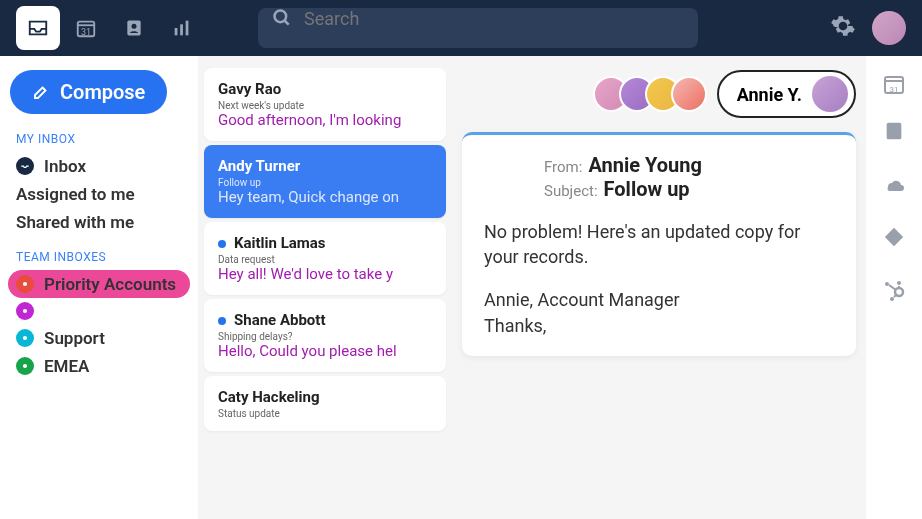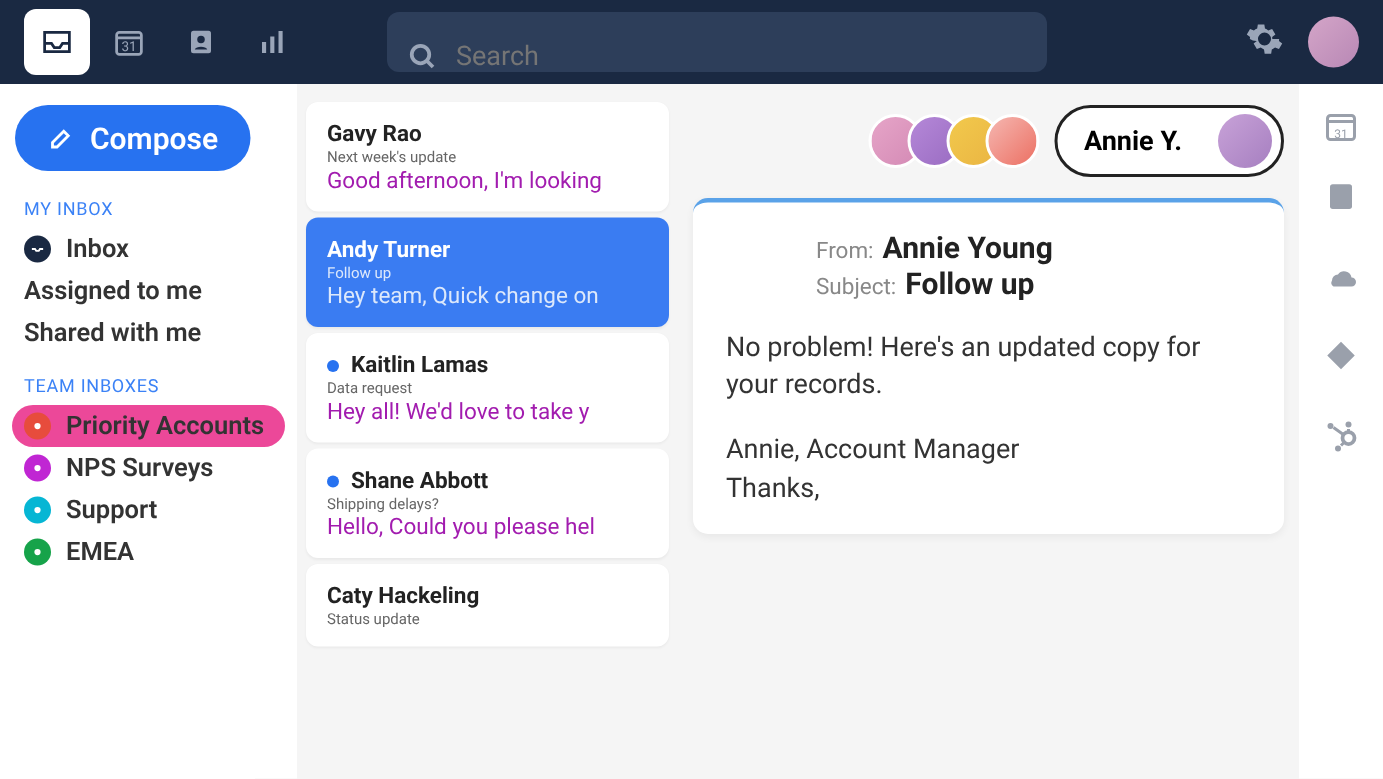--- a/index.html
+++ b/index.html
@@ -1,20 +1,20 @@
 <!DOCTYPE html>
 <html><head>
 <meta charset="utf-8">
 <style>
 *{margin:0;padding:0;box-sizing:border-box;font-family:-apple-system,BlinkMacSystemFont,"Segoe UI",Roboto,sans-serif}
 body{width:922px;height:519px;overflow:hidden;background:#f5f5f5}
 .topbar{height:56px;background:#1a2942;display:flex;align-items:center;padding:0 16px;gap:4px}
 .tb-icon{width:44px;height:44px;display:flex;align-items:center;justify-content:center;border-radius:8px;cursor:pointer;color:#fff}
 .tb-icon.active{background:#fff;color:#1a2942}
-.searchbar{flex:0 0 440px;height:40px;background:#2d3e5a;border-radius:8px;display:flex;align-items:flex-end;padding:0 14px;margin-left:50px;gap:12px}
+.searchbar{flex:0 0 440px;height:40px;background:#2d3e5a;border-radius:8px;display:flex;align-items:flex-start;padding:0 14px;margin-left:50px;gap:12px}
 .searchbar input{flex:1;background:none;border:none;outline:none;color:#9aa5b8;font-size:18px}
 .tb-right{margin-left:auto;display:flex;align-items:center;gap:16px}
 .gear{color:#9aa5b8;cursor:pointer}
 .avatar{width:34px;height:34px;border-radius:50%}
 
 .main{display:flex;height:505px}
 .sidebar{width:198px;padding:14px 8px;background:#fff}
 .compose{display:flex;align-items:center;gap:10px;background:#2772f0;color:#fff;border:none;border-radius:22px;padding:10px 22px;font-size:20px;font-weight:600;cursor:pointer;margin-left:2px;margin-bottom:18px}
 .sec-label{font-size:12px;color:#3b82f6;letter-spacing:0.5px;padding:0 8px 6px}
 .nav-item{display:flex;align-items:center;gap:10px;padding:4px 8px;font-size:17px;color:#333;cursor:pointer;border-radius:14px}
@@ -33,21 +33,21 @@
 .card.selected .c-sub{color:#dce8fb}
 .c-prev{font-size:15px;color:#a21caf;white-space:nowrap;overflow:hidden;text-overflow:clip}
 .card.selected .c-prev{color:#dce8fb}
 .unread-dot{display:inline-block;width:8px;height:8px;border-radius:50%;background:#2772f0;margin-right:8px;vertical-align:middle}
 
 .content{flex:1;padding:14px 10px;position:relative}
 .people-row{display:flex;align-items:center;justify-content:flex-end;gap:10px;margin-bottom:14px}
 .avstack{display:flex}
 .avstack .av{width:36px;height:36px;border-radius:50%;border:2px solid #fff;margin-left:-10px}
 .avstack .av:first-child{margin-left:0}
-.pill{display:flex;align-items:center;gap:24px;background:#fff;border:2px solid #222;border-radius:24px;padding:4px 6px 4px 18px;font-weight:700;font-size:18px;cursor:pointer}
+.pill{display:flex;align-items:center;gap:10px;background:#fff;border:2px solid #222;border-radius:24px;padding:4px 6px 4px 18px;font-weight:700;font-size:18px;cursor:pointer}
 .pill .av{width:36px;height:36px;border-radius:50%}
 
 .msg{background:#fff;border-radius:10px;border-top:3px solid #5aa2e8;padding:18px 22px;box-shadow:0 2px 6px rgba(0,0,0,0.06)}
 .msg-head{display:flex;gap:16px;margin-bottom:18px}
 .msg-av{width:44px;height:44px;border-radius:50%}
 .msg-meta .row{display:flex;align-items:baseline;gap:6px}
 .meta-label{color:#888;font-size:15px}
 .meta-val{font-weight:700;font-size:20px;color:#222}
 .msg-body{font-size:18px;color:#333;line-height:1.4}
 .msg-body p{margin-bottom:18px}
@@ -144,21 +144,20 @@
             </svg>
           </span>
           <span>Priority Accounts</span>
         </div>
         <div class="nav-item bold">
           <span class="dot" style="background: rgb(192, 38, 211);">
             <svg width="10" height="10" viewBox="0 0 24 24" fill="#fff">
               <circle cx="12" cy="12" r="5"></circle>
             </svg>
           </span>
-          <span>NPS Surveys</span>
         </div>
         <div class="nav-item bold">
           <span class="dot" style="background: rgb(6, 182, 212);">
             <svg width="10" height="10" viewBox="0 0 24 24" fill="#fff">
               <circle cx="12" cy="12" r="5"></circle>
             </svg>
           </span>
           <span>Support</span>
         </div>
         <div class="nav-item bold">

